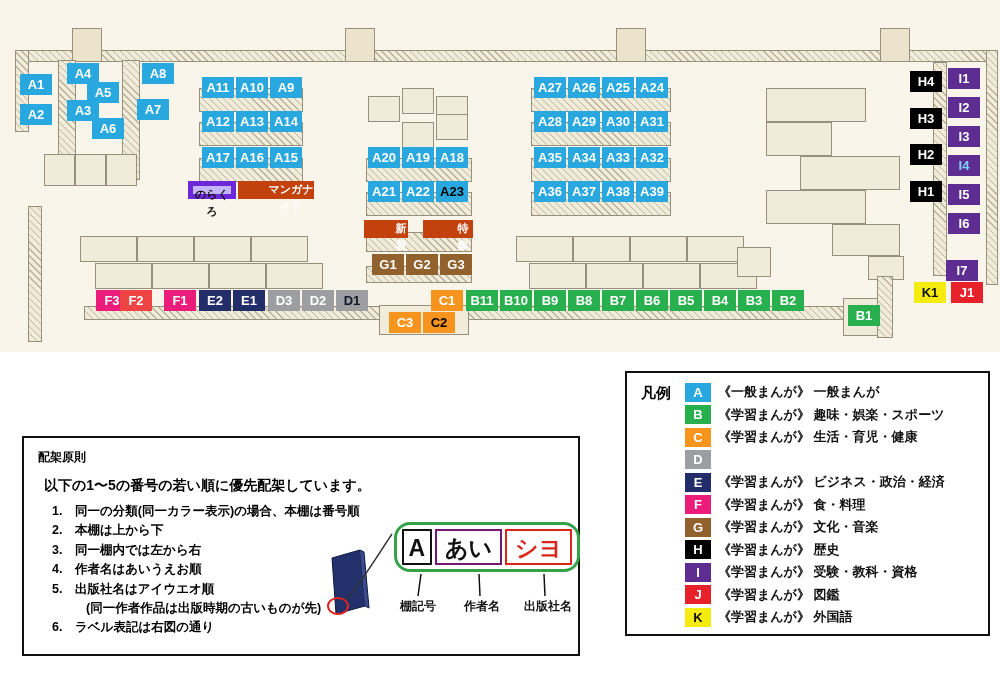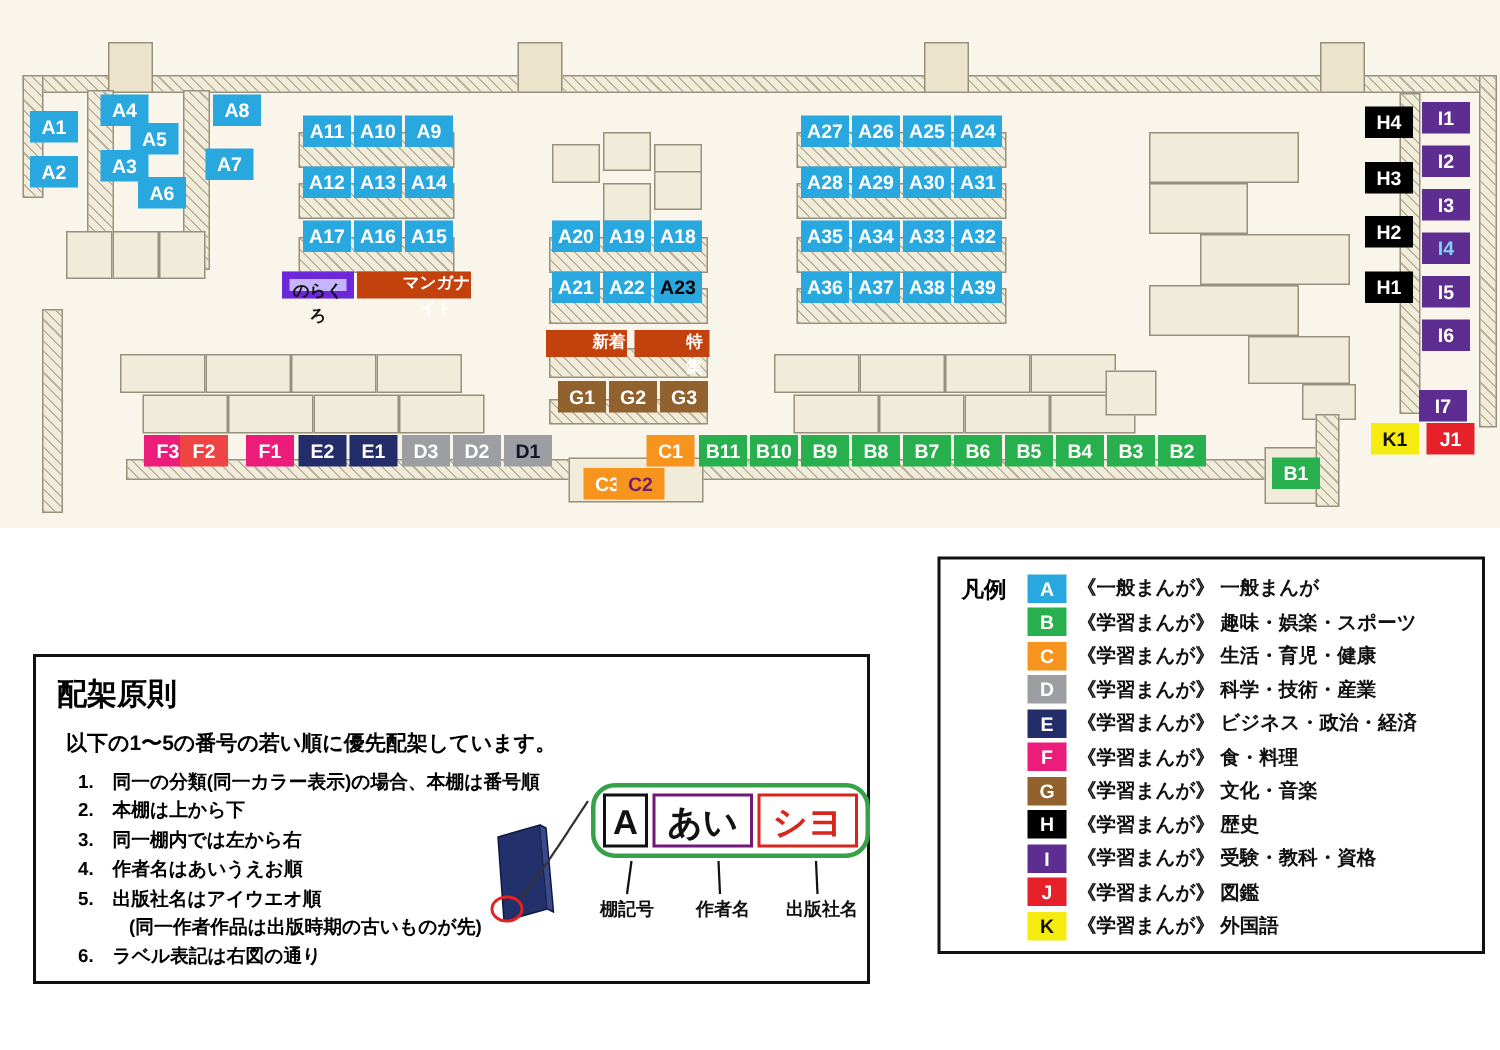--- a/index.html
+++ b/index.html
@@ -24,21 +24,21 @@
   .legend-title { position:absolute; left:14px; top:11px; font-weight:bold; font-size:15px; }
   .legend-items { margin-left:48px; display:flex; flex-direction:column; gap:2.5px; }
   .legend-row { display:flex; align-items:center; gap:7px; height:20px; }
   .legend-square { flex:0 0 26px; width:26px; height:19px; text-align:center; line-height:19px;
                    font-weight:bold; font-size:13px; }
   .legend-text { font-size:13px; font-weight:bold; color:#111; white-space:nowrap; }
 
   
   .principles { position:absolute; left:22px; top:436px; width:558px; height:220px;
                 background:#fff; border:2px solid #111; padding:11px 14px; }
-  .prin-title { font-weight:bold; font-size:20px; }
+  .prin-title { font-weight:bold; font-size:12px; }
   .prin-intro { font-size:14px; font-weight:bold; margin:11px 0 7px 6px; }
   .prin-list  { margin-left:14px; font-size:12.5px; font-weight:bold; line-height:1.55; width:330px; }
   .prin-item  { display:flex; gap:7px; }
   .prin-num   { flex:0 0 16px; }
   .prin-note  { margin-left:34px; }
 
   
   .label-frame { position:absolute; left:370px; top:84px; width:186px; height:50px;
                  border:3px solid #35a24a; border-radius:16px; background:#fff;
                  display:flex; align-items:center; justify-content:center; gap:3px; }
@@ -177,59 +177,58 @@
     <div class="slabel" style="left: 500px; top: 290px; background: rgb(41, 176, 78); color: rgb(255, 255, 255);">B10</div>
     <div class="slabel" style="left: 534px; top: 290px; background: rgb(41, 176, 78); color: rgb(255, 255, 255);">B9</div>
     <div class="slabel" style="left: 568px; top: 290px; background: rgb(41, 176, 78); color: rgb(255, 255, 255);">B8</div>
     <div class="slabel" style="left: 602px; top: 290px; background: rgb(41, 176, 78); color: rgb(255, 255, 255);">B7</div>
     <div class="slabel" style="left: 636px; top: 290px; background: rgb(41, 176, 78); color: rgb(255, 255, 255);">B6</div>
     <div class="slabel" style="left: 670px; top: 290px; background: rgb(41, 176, 78); color: rgb(255, 255, 255);">B5</div>
     <div class="slabel" style="left: 704px; top: 290px; background: rgb(41, 176, 78); color: rgb(255, 255, 255);">B4</div>
     <div class="slabel" style="left: 738px; top: 290px; background: rgb(41, 176, 78); color: rgb(255, 255, 255);">B3</div>
     <div class="slabel" style="left: 772px; top: 290px; background: rgb(41, 176, 78); color: rgb(255, 255, 255);">B2</div>
     <div class="slabel" style="left: 389px; top: 312px; background: rgb(247, 148, 30); color: rgb(255, 255, 255);">C3</div>
-    <div class="slabel" style="left: 411px; top: 312px; background: rgb(247, 148, 30); color: #701a75;">C2</div>
+    <div class="slabel" style="left: 423px; top: 312px; background: rgb(247, 148, 30); color: #000000;">C2</div>
     <div class="slabel" style="left: 848px; top: 305px; background: rgb(41, 176, 78); color: rgb(255, 255, 255);">B1</div>
     <div class="slabel" style="left: 910px; top: 71px; background: rgb(0, 0, 0); color: rgb(255, 255, 255);">H4</div>
     <div class="slabel" style="left: 910px; top: 108px; background: rgb(0, 0, 0); color: rgb(255, 255, 255);">H3</div>
     <div class="slabel" style="left: 910px; top: 144px; background: rgb(0, 0, 0); color: rgb(255, 255, 255);">H2</div>
     <div class="slabel" style="left: 910px; top: 181px; background: rgb(0, 0, 0); color: rgb(255, 255, 255);">H1</div>
     <div class="slabel" style="left: 948px; top: 68px; background: rgb(94, 45, 145); color: rgb(255, 255, 255);">I1</div>
     <div class="slabel" style="left: 948px; top: 97px; background: rgb(94, 45, 145); color: rgb(255, 255, 255);">I2</div>
     <div class="slabel" style="left: 948px; top: 126px; background: rgb(94, 45, 145); color: rgb(255, 255, 255);">I3</div>
     <div class="slabel" style="left: 948px; top: 155px; background: rgb(94, 45, 145); color: #7dd3fc;">I4</div>
     <div class="slabel" style="left: 948px; top: 184px; background: rgb(94, 45, 145); color: rgb(255, 255, 255);">I5</div>
     <div class="slabel" style="left: 948px; top: 213px; background: rgb(94, 45, 145); color: rgb(255, 255, 255);">I6</div>
     <div class="slabel" style="left: 946px; top: 260px; background: rgb(94, 45, 145); color: rgb(255, 255, 255);">I7</div>
     <div class="slabel" style="left: 914px; top: 282px; background: rgb(245, 235, 14); color: rgb(17, 17, 17);">K1</div>
     <div class="slabel" style="left: 951px; top: 282px; background: rgb(230, 33, 41); color: rgb(255, 255, 255);">J1</div>
     <div class="tlabel outline" style="left: 188px; top: 181px; width: 48px;">のらくろ</div>
     <div class="tlabel solid" style="left: 238px; top: 181px; width: 76px;">マンガナイト</div>
-    <div class="tlabel solid" style="left: 364px; top: 220px; width: 54px;">新着</div>
+    <div class="tlabel solid" style="left: 364px; top: 220px; width: 44px;">新着</div>
     <div class="tlabel solid" style="left: 423px; top: 220px; width: 50px;">特集</div>
   </div>
 
 <div class="legend">
   <div class="legend-title">凡例</div>
   <div class="legend-items">
       <div class="legend-row">
         <div class="legend-square" style="background: rgb(41, 168, 224); color: rgb(255, 255, 255);">A</div>
         <div class="legend-text">《一般まんが》 一般まんが</div>
       </div>
       <div class="legend-row">
         <div class="legend-square" style="background: rgb(41, 176, 78); color: rgb(255, 255, 255);">B</div>
         <div class="legend-text">《学習まんが》 趣味・娯楽・スポーツ</div>
       </div>
       <div class="legend-row">
         <div class="legend-square" style="background: rgb(247, 148, 30); color: rgb(255, 255, 255);">C</div>
         <div class="legend-text">《学習まんが》 生活・育児・健康</div>
       </div>
       <div class="legend-row">
         <div class="legend-square" style="background: rgb(156, 158, 161); color: rgb(255, 255, 255);">D</div>
-        <div class="legend-text">《学習まんが》 科学・技術・産業</div>
       </div>
       <div class="legend-row">
         <div class="legend-square" style="background: rgb(35, 45, 105); color: rgb(255, 255, 255);">E</div>
         <div class="legend-text">《学習まんが》 ビジネス・政治・経済</div>
       </div>
       <div class="legend-row">
         <div class="legend-square" style="background: rgb(236, 29, 122); color: rgb(255, 255, 255);">F</div>
         <div class="legend-text">《学習まんが》 食・料理</div>
       </div>
       <div class="legend-row">

